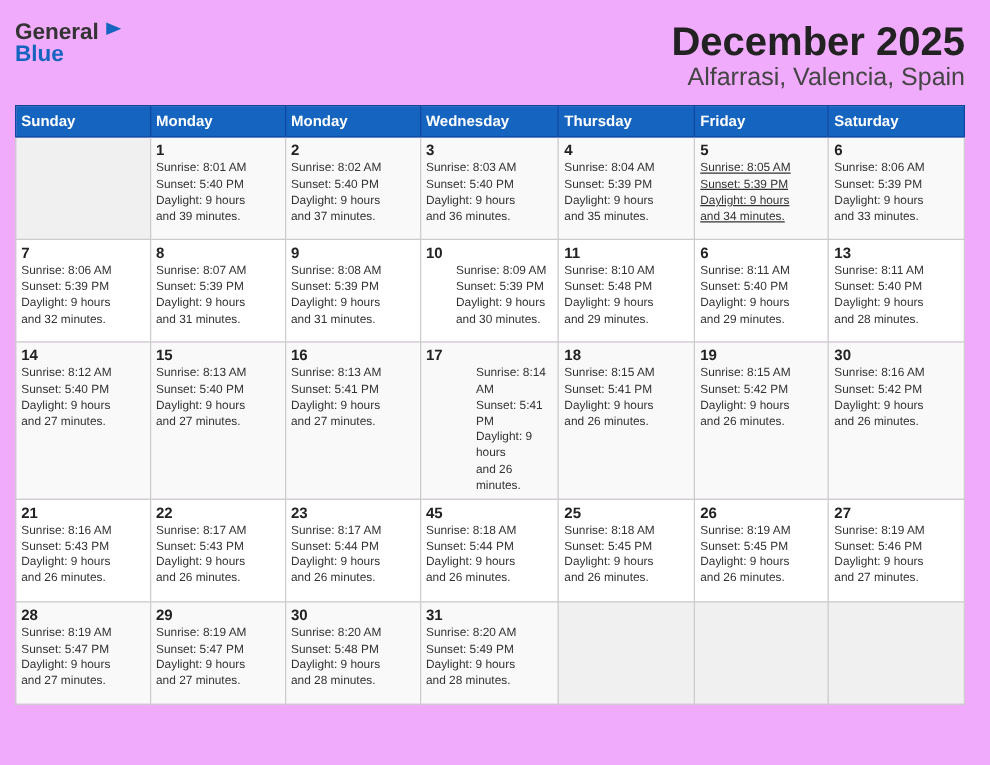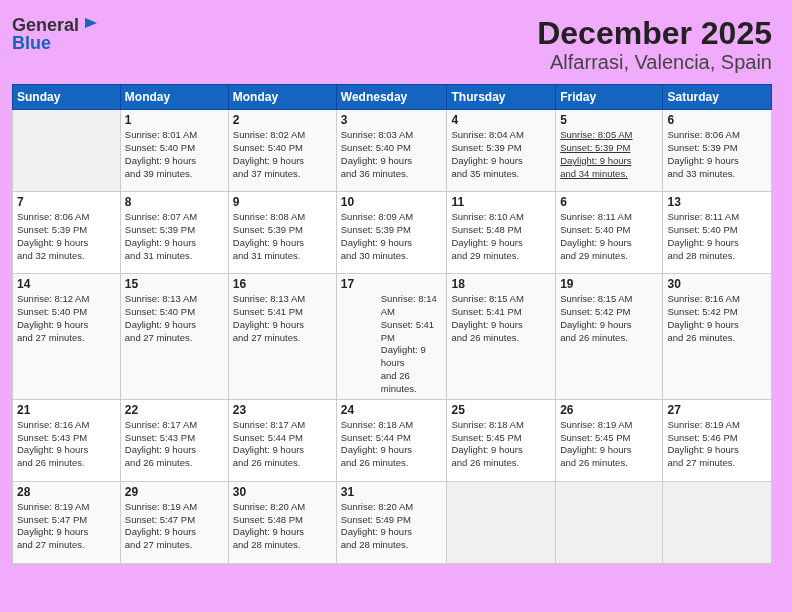--- a/index.html
+++ b/index.html
@@ -194,21 +194,21 @@
           </td>
           <td>
             <span class="day-num">9</span>
             <div class="day-info" style="white-space: pre-line;">Sunrise: 8:08 AM
 Sunset: 5:39 PM
 Daylight: 9 hours
 and 31 minutes.</div>
           </td>
           <td>
             <span class="day-num">10</span>
-            <div class="day-info" style="white-space: pre-line;">Sunrise: 8:09 AM
+            <div class="day-info" style="white-space: pre-line; margin-left: 24px;">Sunrise: 8:09 AM
 Sunset: 5:39 PM
 Daylight: 9 hours
 and 30 minutes.</div>
           </td>
           <td>
             <span class="day-num">11</span>
             <div class="day-info" style="white-space: pre-line;">Sunrise: 8:10 AM
 Sunset: 5:48 PM
 Daylight: 9 hours
 and 29 minutes.</div>
@@ -295,21 +295,21 @@
 and 26 minutes.</div>
           </td>
           <td>
             <span class="day-num">23</span>
             <div class="day-info" style="white-space: pre-line;">Sunrise: 8:17 AM
 Sunset: 5:44 PM
 Daylight: 9 hours
 and 26 minutes.</div>
           </td>
           <td>
-            <span class="day-num">24</span>
+            <span class="day-num">45</span>
             <div class="day-info" style="white-space: pre-line;">Sunrise: 8:18 AM
 Sunset: 5:44 PM
 Daylight: 9 hours
 and 26 minutes.</div>
           </td>
           <td>
             <span class="day-num">25</span>
             <div class="day-info" style="white-space: pre-line;">Sunrise: 8:18 AM
 Sunset: 5:45 PM
 Daylight: 9 hours

